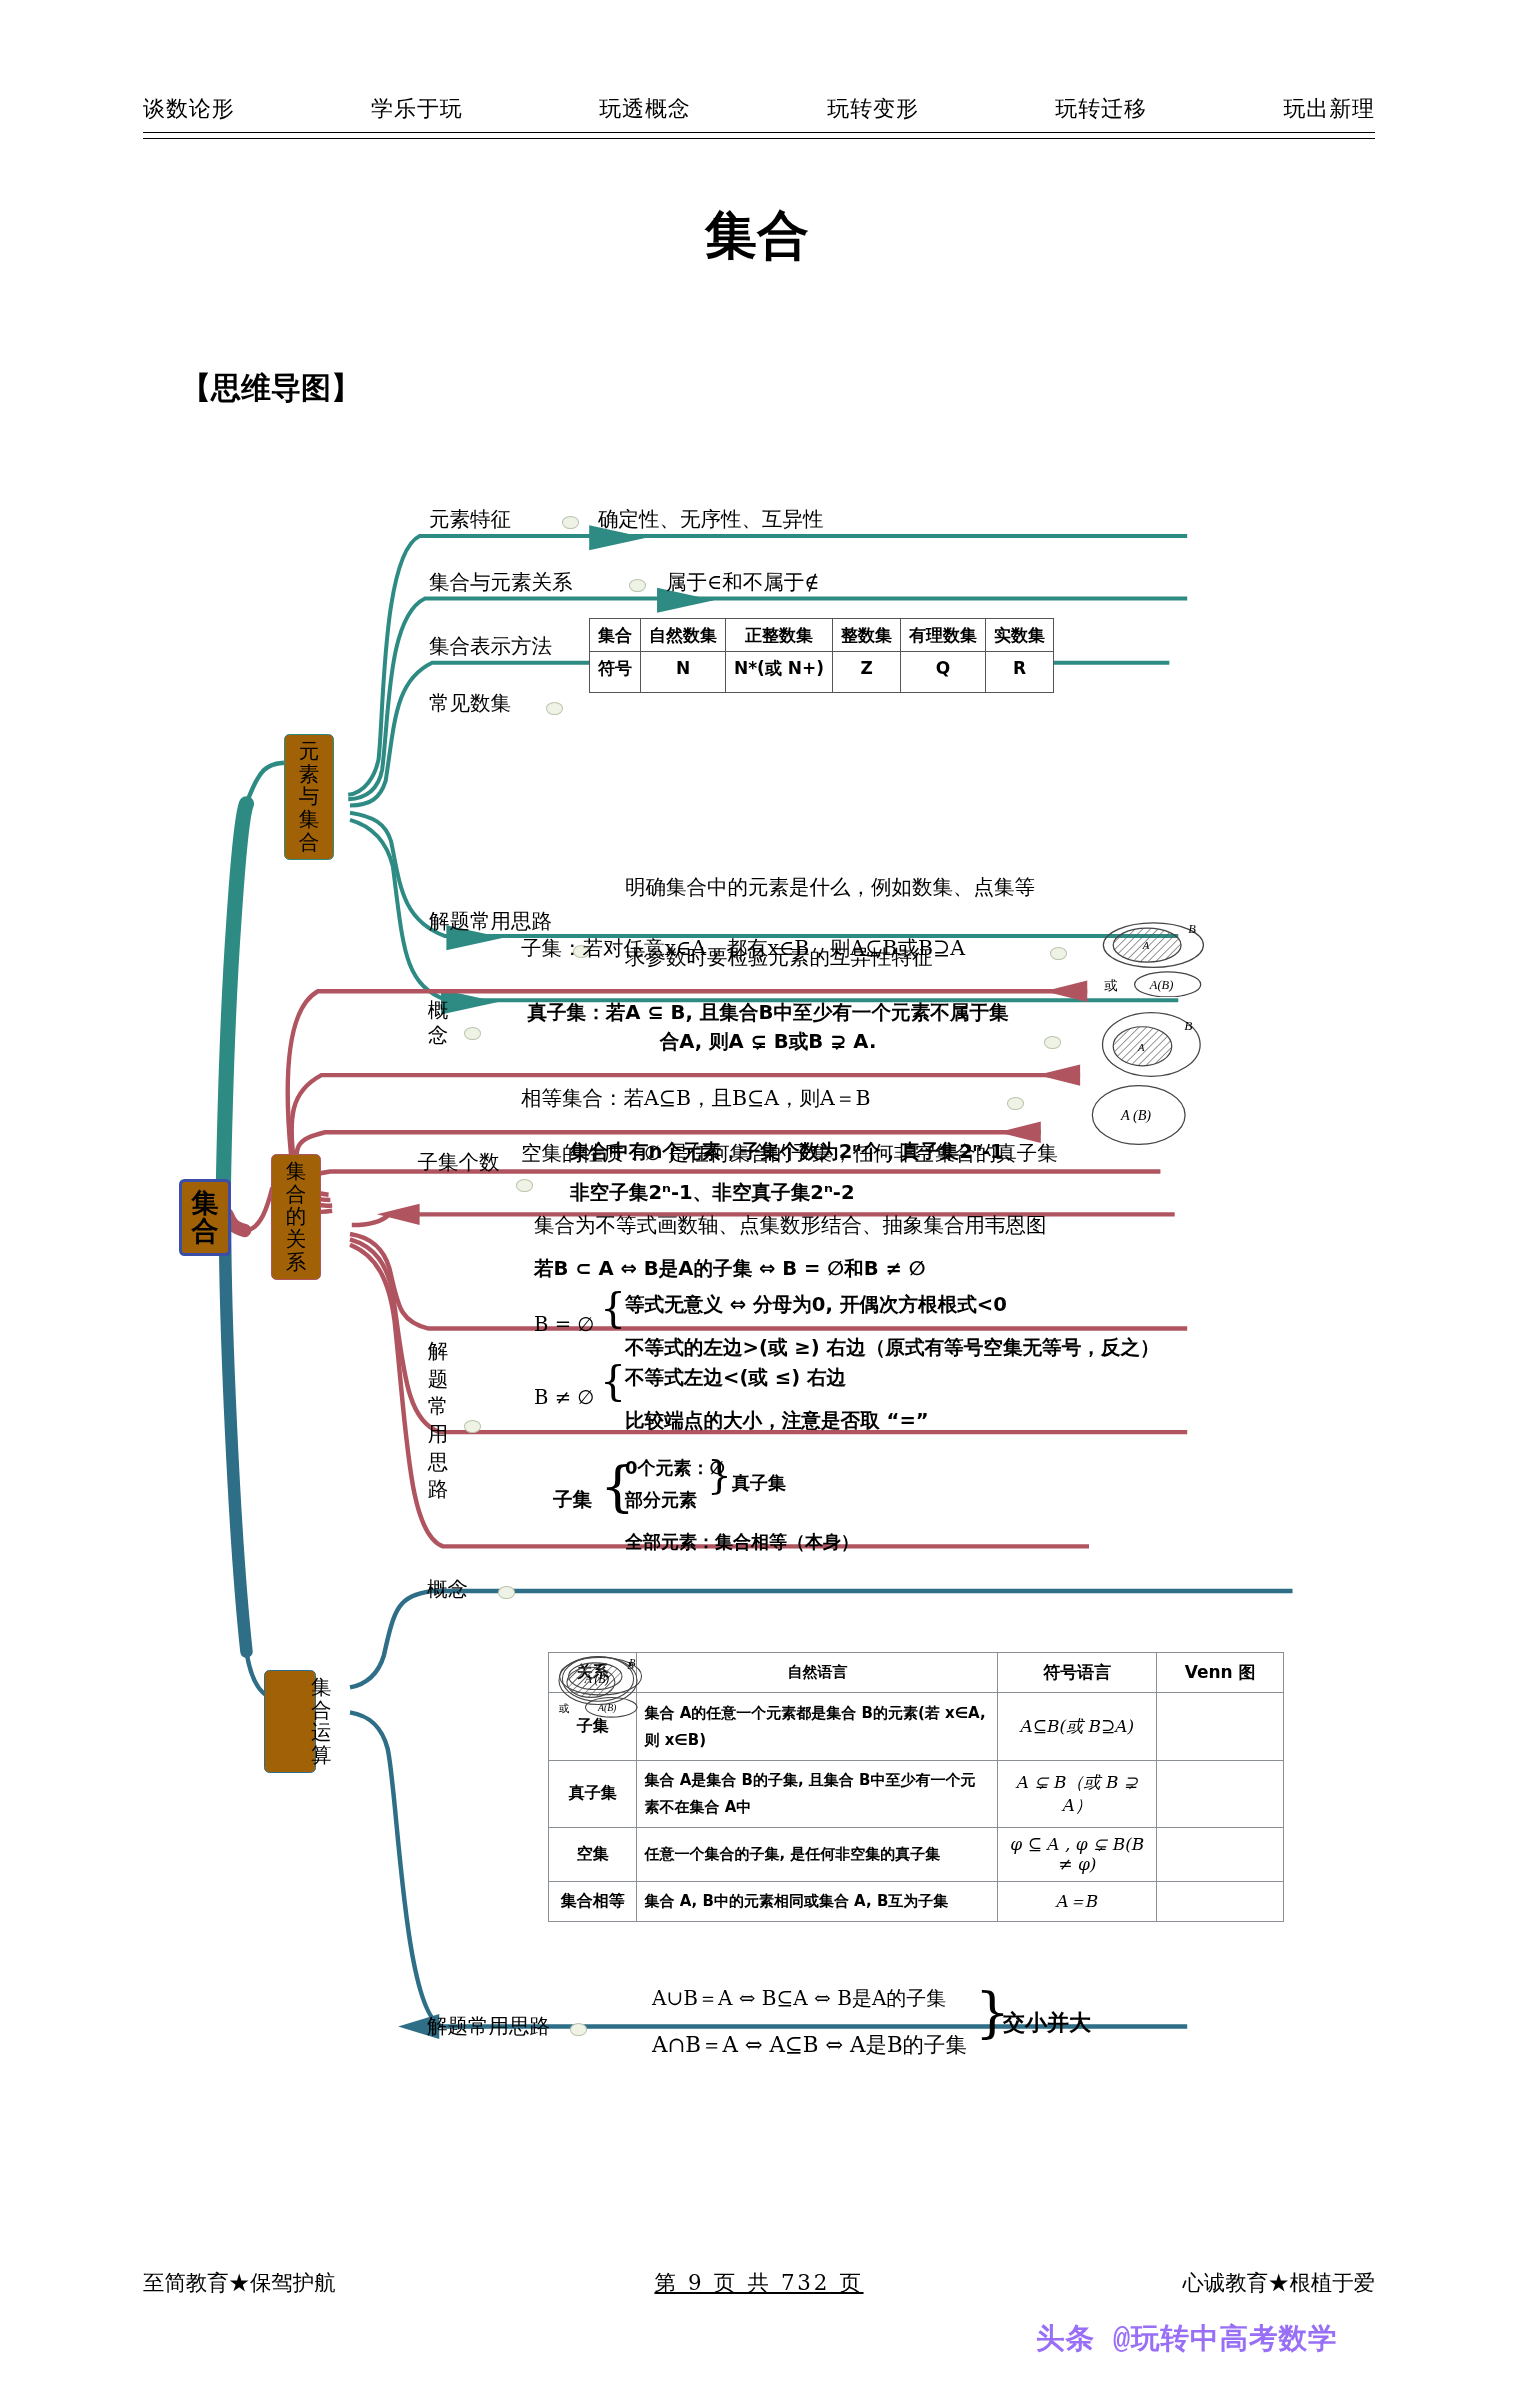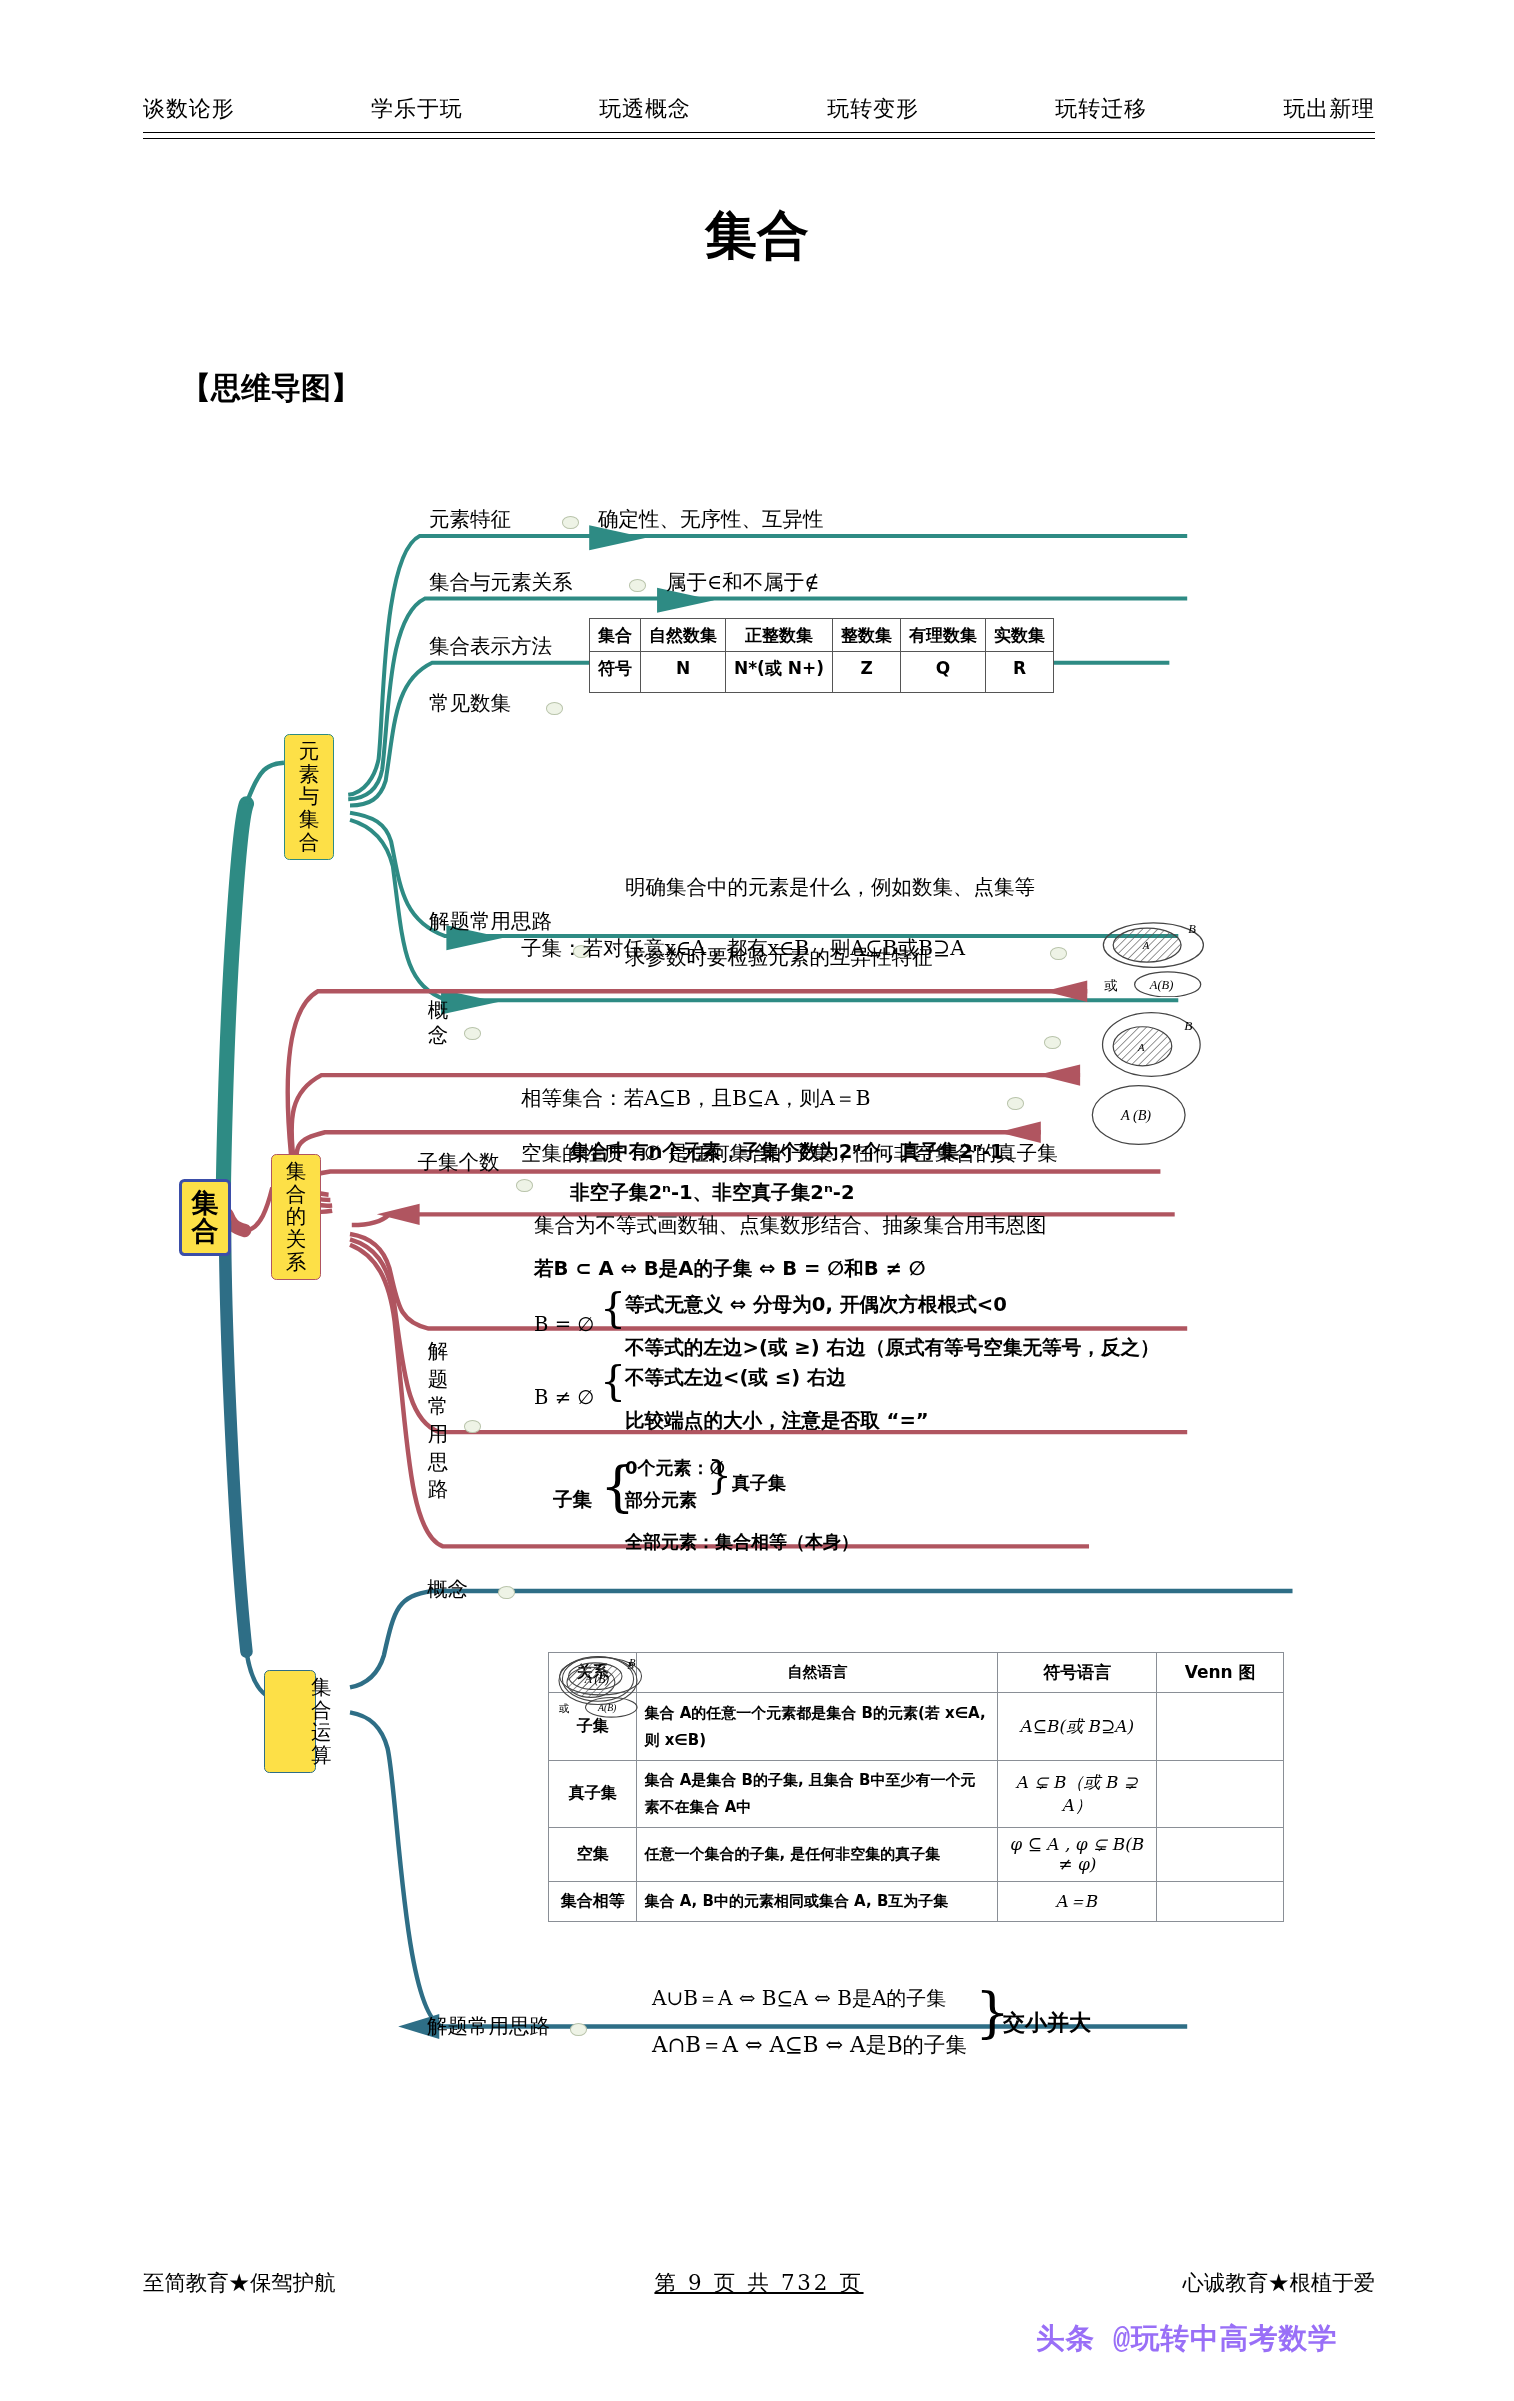--- a/index.html
+++ b/index.html
@@ -25,21 +25,21 @@
       font-family:"DejaVu Serif","Liberation Serif",serif;font-size:21.4px;}
   .ft .pg{letter-spacing:2.7px;text-decoration:underline;}
   .watermark{position:absolute;left:1036px;top:2319px;font-size:28.6px;font-weight:bold;
       font-family:Liberation Mono, monospace;color:#8b5cf6;letter-spacing:0.9px;
       opacity:.88;}
 
   
   .map{position:absolute;left:0;top:420px;width:1514px;height:1794px;}
   .map svg{position:absolute;left:0;top:0;}
 
-  .node{position:absolute;box-sizing:border-box;background:#fde047;}
+  .node{position:absolute;box-sizing:border-box;background:#a16207;}
   .rootbox{border:3.6px solid #3b4ea8;border-radius:5.4px;padding:7.1px 9px;
     font-family:"DejaVu Serif","Liberation Serif",serif;font-size:27px;font-weight:bold;
     line-height:1.05;text-align:center;width:52px;}
   .branchbox{border:1.8px solid #2e8b84;border-radius:5.4px;
     font-family:"DejaVu Serif","Liberation Serif",serif;font-size:20.5px;line-height:1.1;
     text-align:center;width:50px;padding:5.4px 3.6px;}
   .branchbox.red{border-color:#b05560;}
   .branchbox.blue{border-color:#2e6e86;}
 
   .lbl{position:absolute;font-family:"DejaVu Serif","Liberation Serif",serif;
@@ -193,20 +193,21 @@
     <div class="bullet" style="left:573px;top:525px;"></div>
     <div class="txt" style="left:625px;top:455px;">明确集合中的元素是什么，例如数集、点集等</div>
     <div class="txt" style="left:625px;top:525px;">求参数时要检验元素的互异性特征</div>
 
     <div class="lbl w" style="left:420px;top:578px;width:36px;text-align:center;">概念</div>
     <div class="bullet" style="left:464px;top:607px;"></div>
 
     <div class="txt" style="left:521px;top:516px;">子集：若对任意x∈A，都有x∈B，则A⊆B或B⊇A</div>
     <div class="bullet" style="left:1050px;top:527px;"></div>
 
+    <div class="txt b" style="left:518px;top:578px;width:500px;text-align:center;line-height:1.5;">真子集：若A ⊆ B, 且集合B中至少有一个元素不属于集合A, 则A ⊊ B或B ⊋ A.</div>
     <div class="bullet" style="left:1044px;top:616px;"></div>
 
     <div class="txt" style="left:521px;top:666px;">相等集合：若A⊆B，且B⊆A，则A＝B</div>
     <div class="bullet" style="left:1007px;top:677px;"></div>
 
     <div class="txt" style="left:521px;top:721px;">空集的性质：∅ 是任何集合的子集，任何非空集合的真子集</div>
 
     <svg width="134" height="77" style="position:absolute;left:1098px;top:500px;" viewBox="0 0 150 86">
       <defs>
           <pattern id="hat" width="6" height="6" patternTransform="rotate(45)" patternUnits="userSpaceOnUse">

